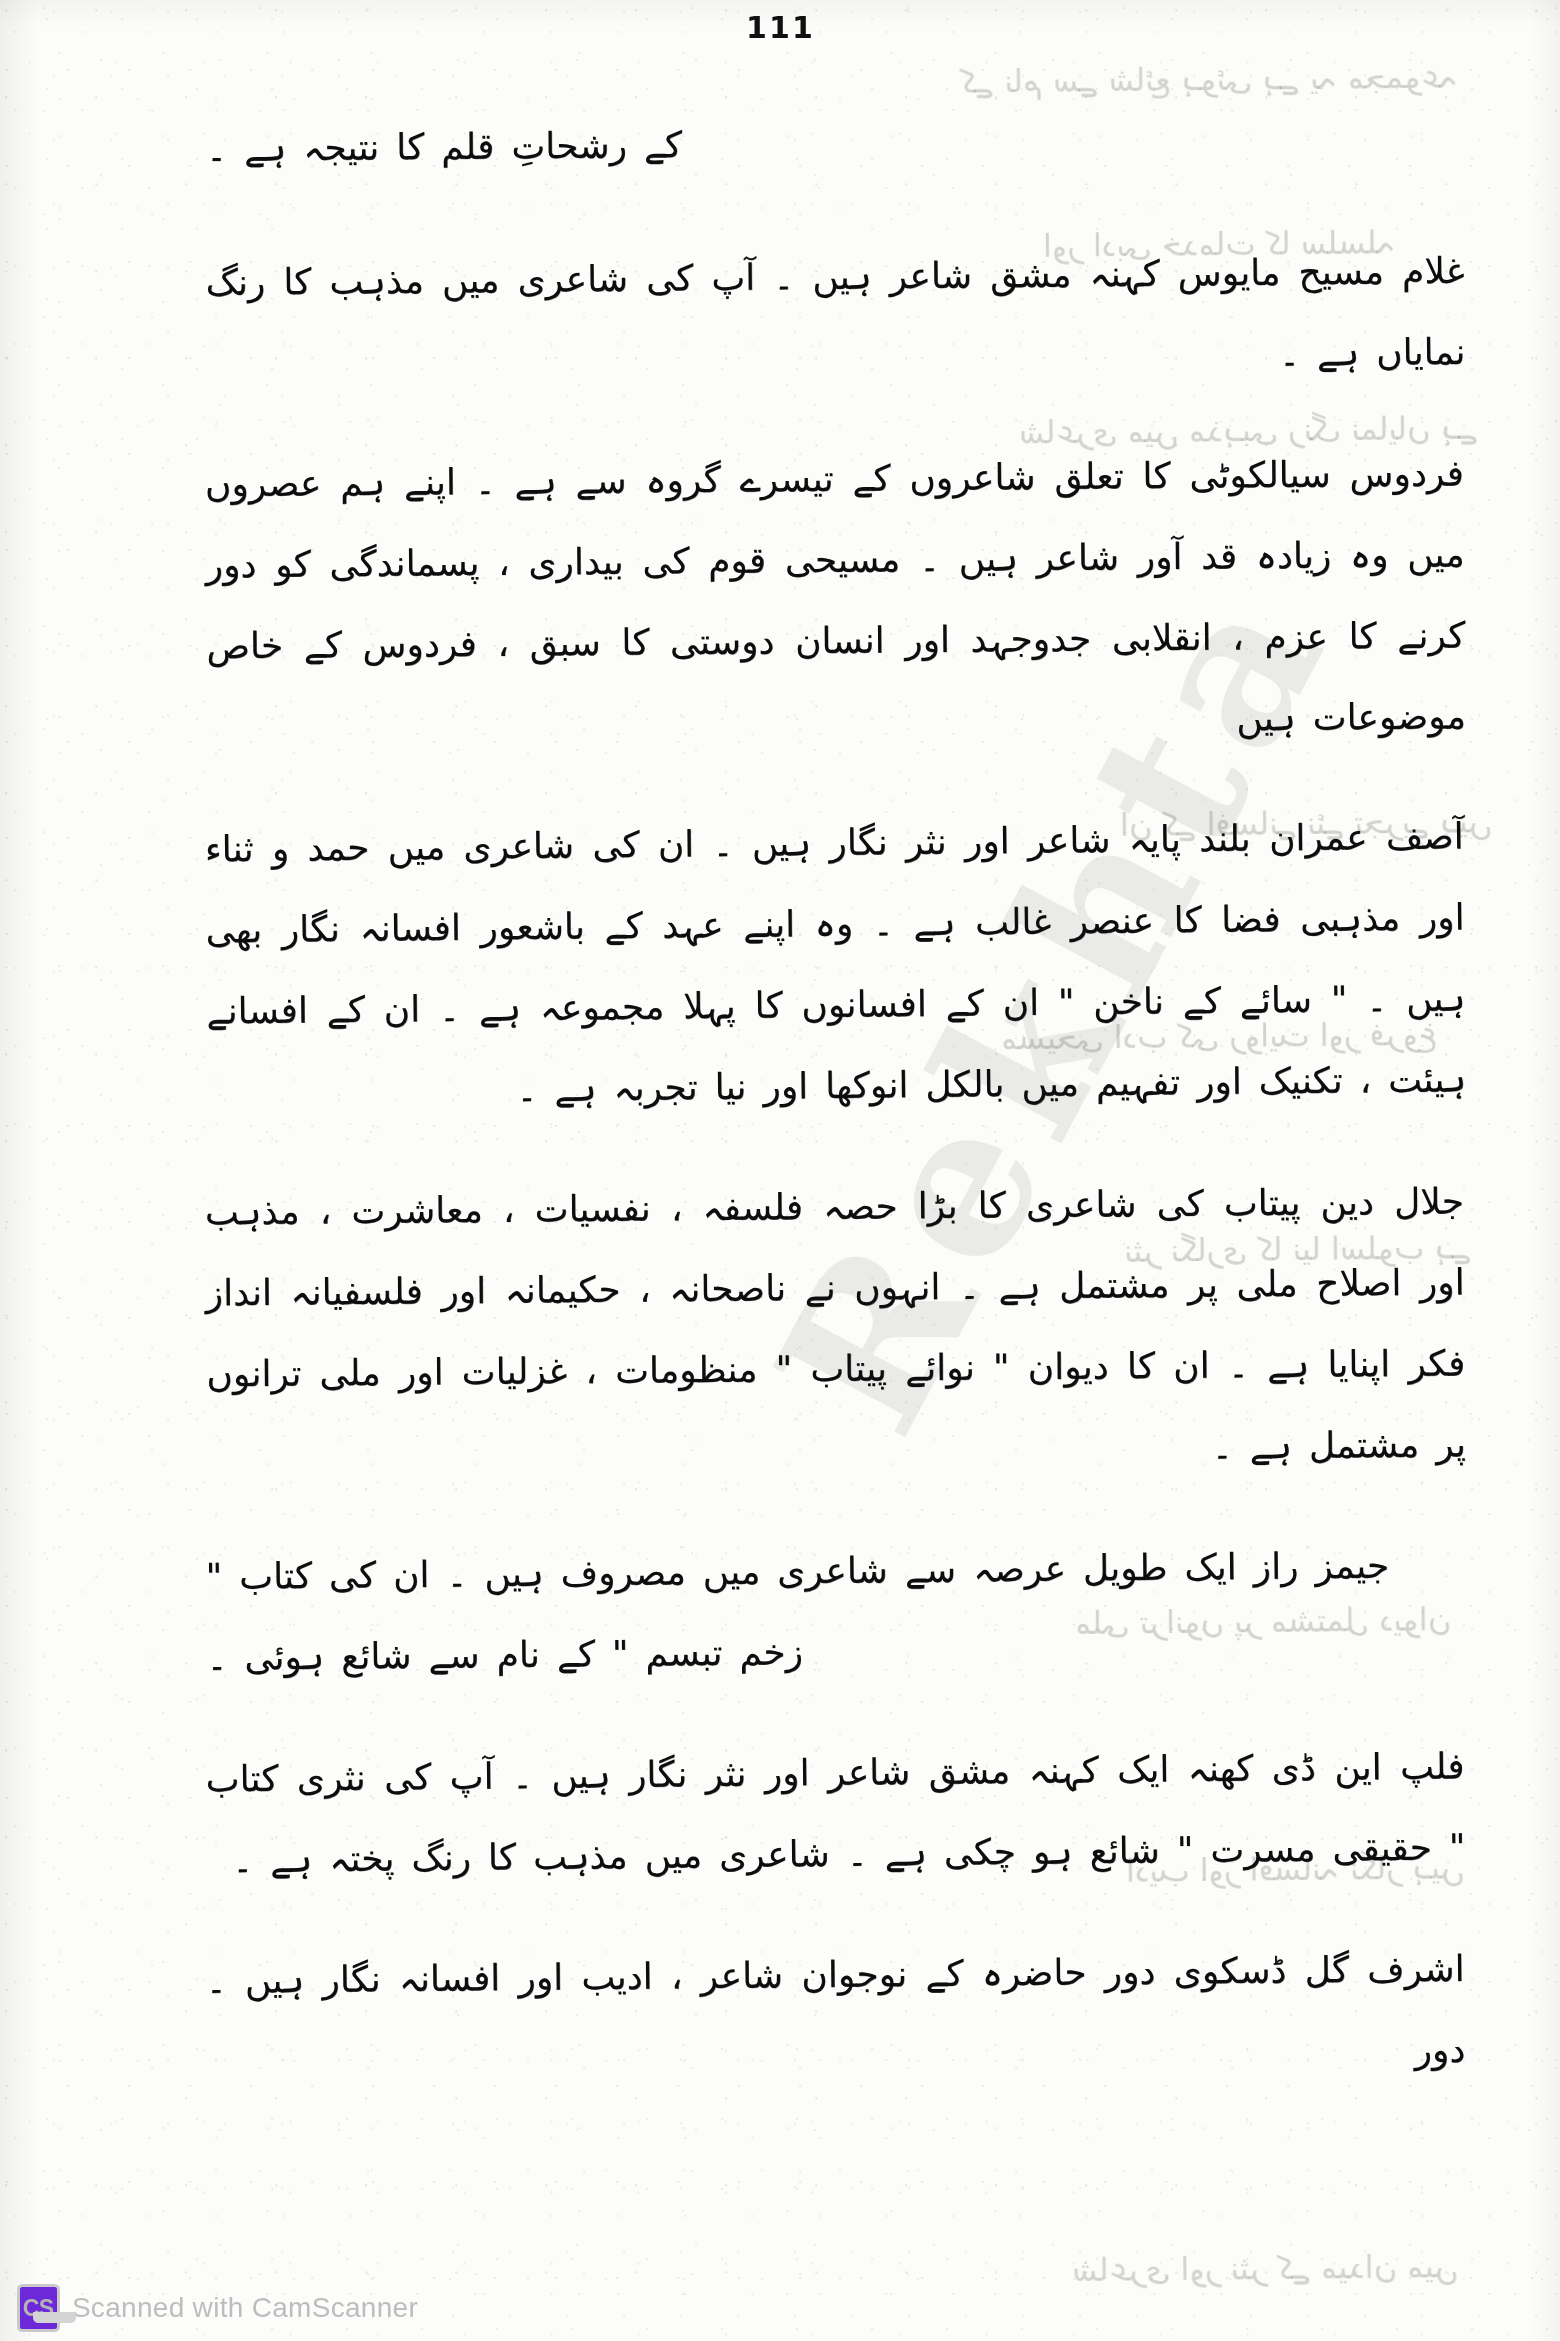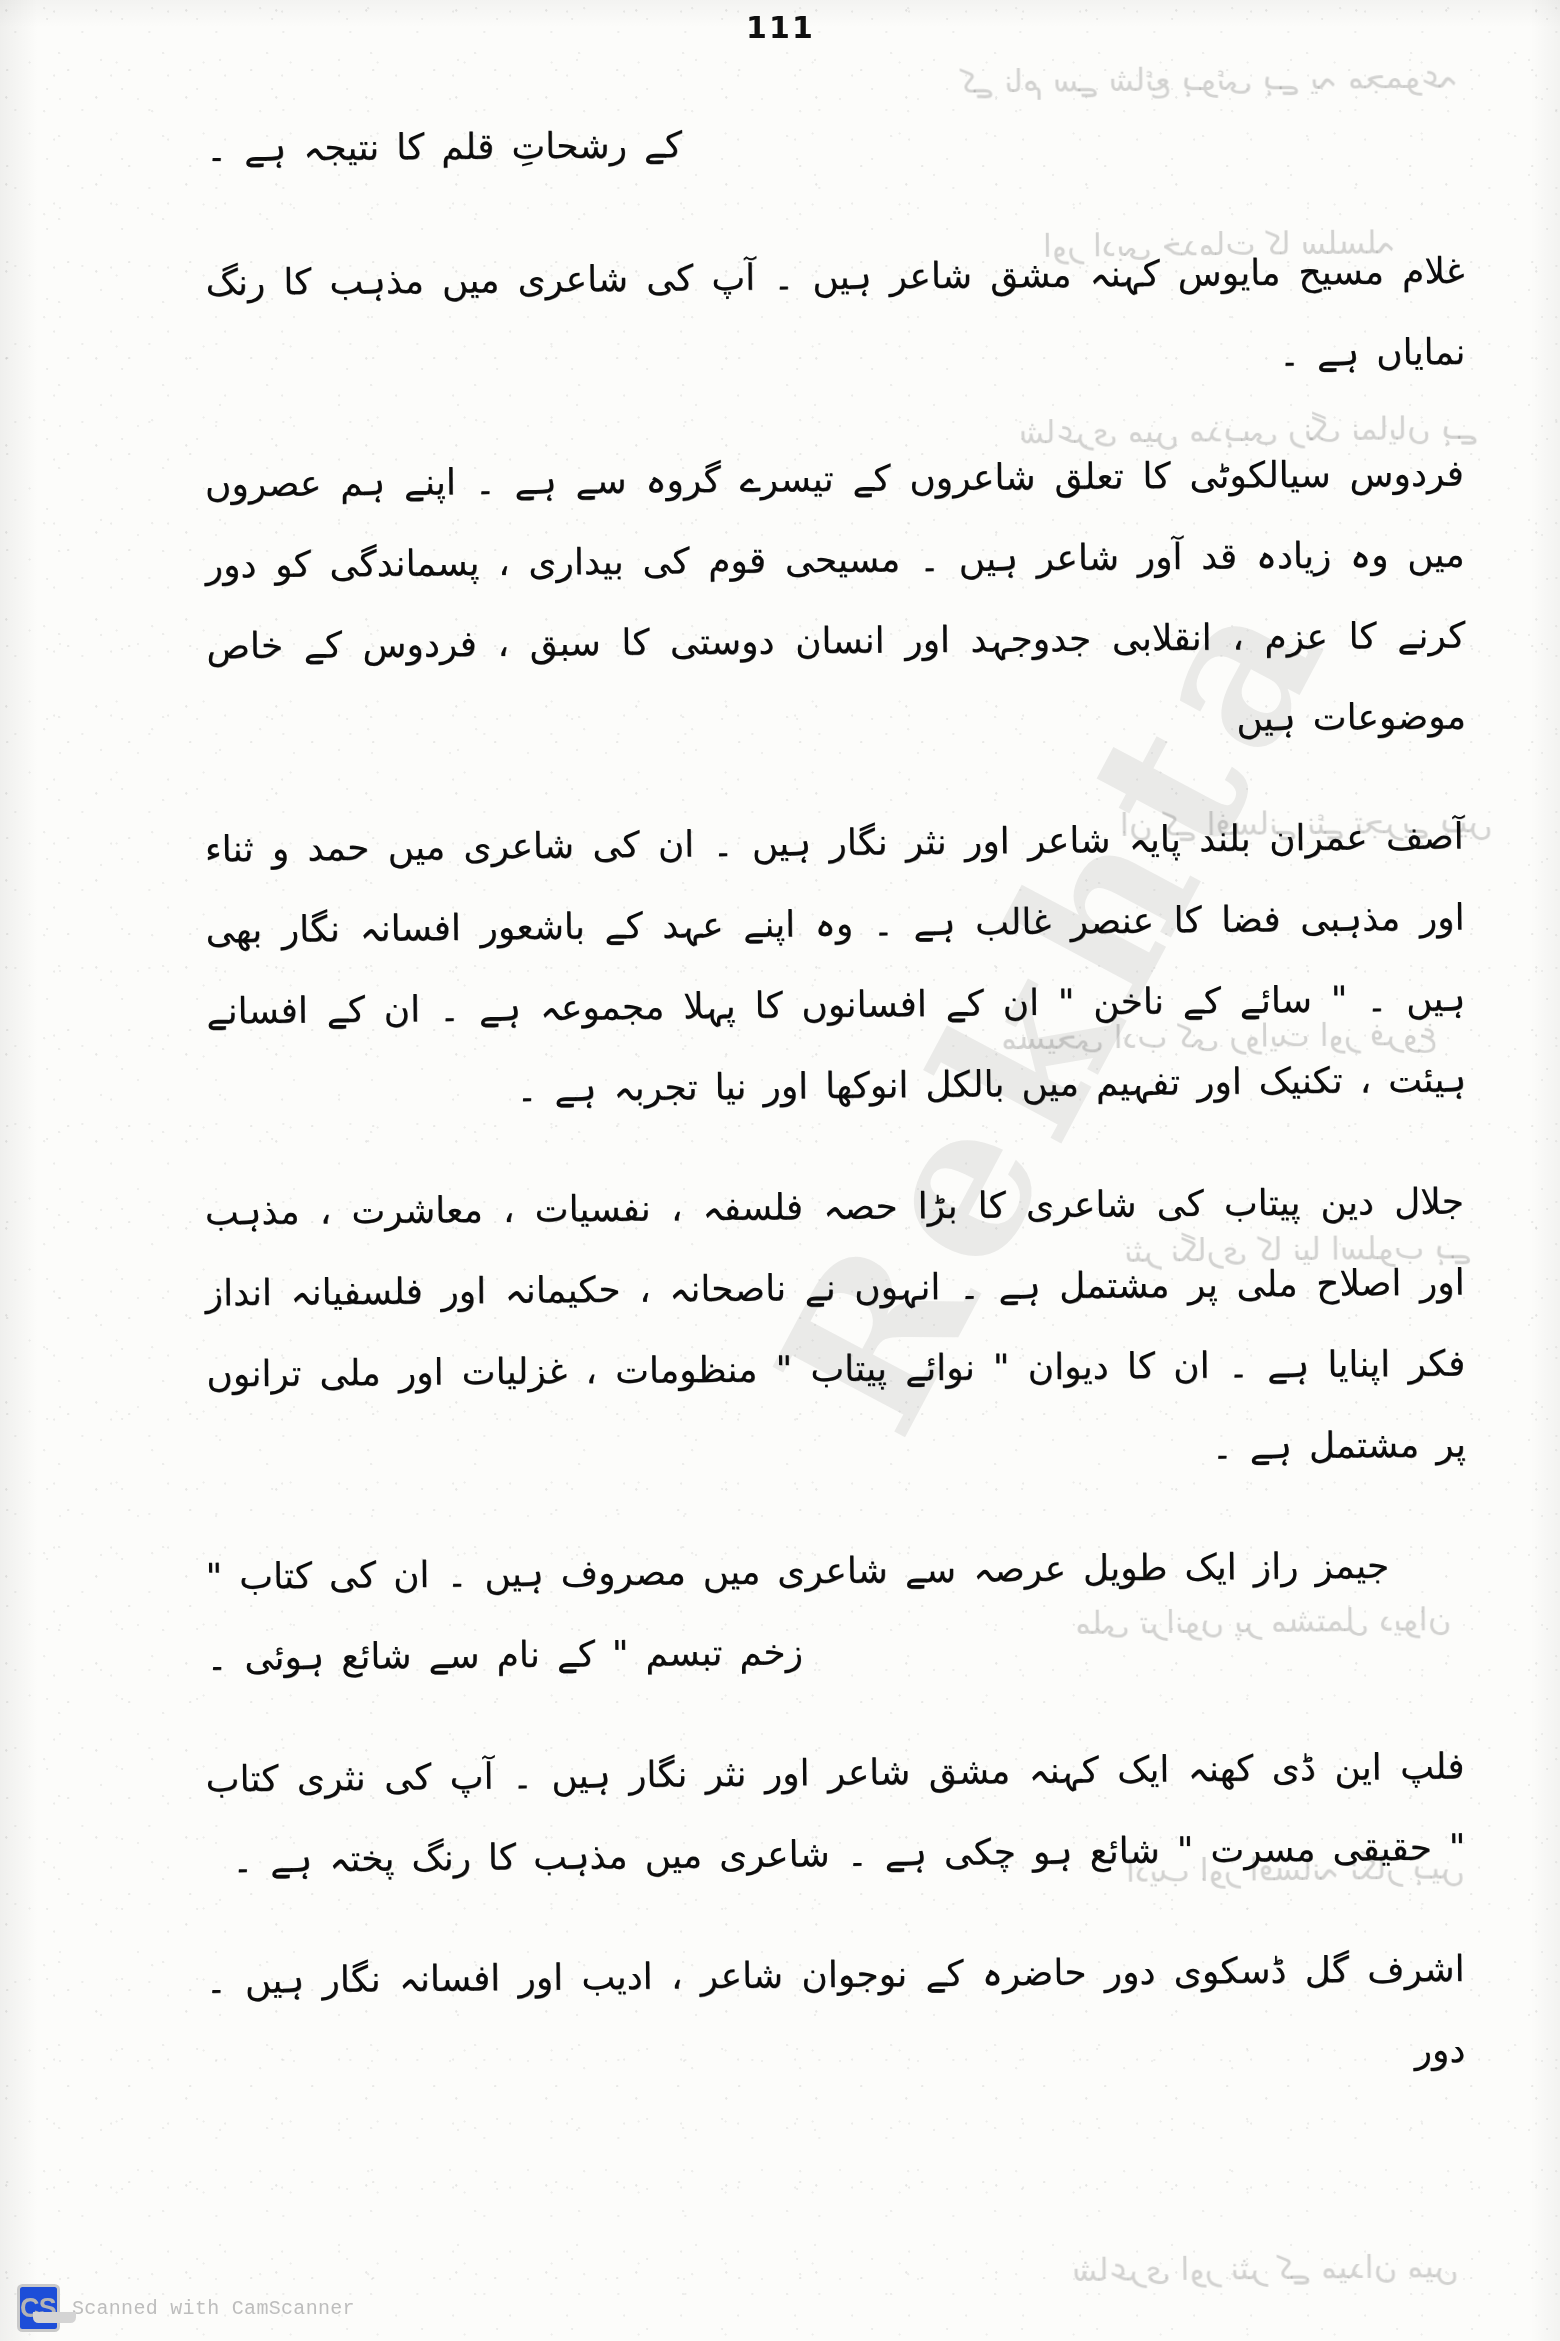--- a/index.html
+++ b/index.html
@@ -159,40 +159,40 @@
   .cs-badge {
     width: 43px;
     height: 48px;
     border: 3.4px solid #c9c9c9;
     border-radius: 5.5px;
     display: flex;
     align-items: center;
     justify-content: center;
     font-family: "Liberation Sans", sans-serif;
     font-weight: 700;
-    font-size: 27px;
+    font-size: 23px;
     color: #b4b4b4;
     letter-spacing: -0.7px;
     box-sizing: border-box;
-    background: #1d4ed8;
+    background: #6d28d9;
   }
   .cs-badge::after {
     content: "";
     position: absolute;
     left: 16.5px;
     bottom: 9.6px;
     width: 43px;
     height: 11px;
     background: #d4d4d4;
     border-radius: 0 0 5.5px 5.5px;
   }
 
   .cs-label {
-    font-family: Liberation Mono, monospace;
-    font-size: 20px;
+    font-family: Liberation Sans, sans-serif;
+    font-size: 28px;
     color: #bdbdbd;
     letter-spacing: 0.3px;
   }
 </style>
 </head>
 <body>
 
 <div class="page">
 
   <div class="grain"></div>

